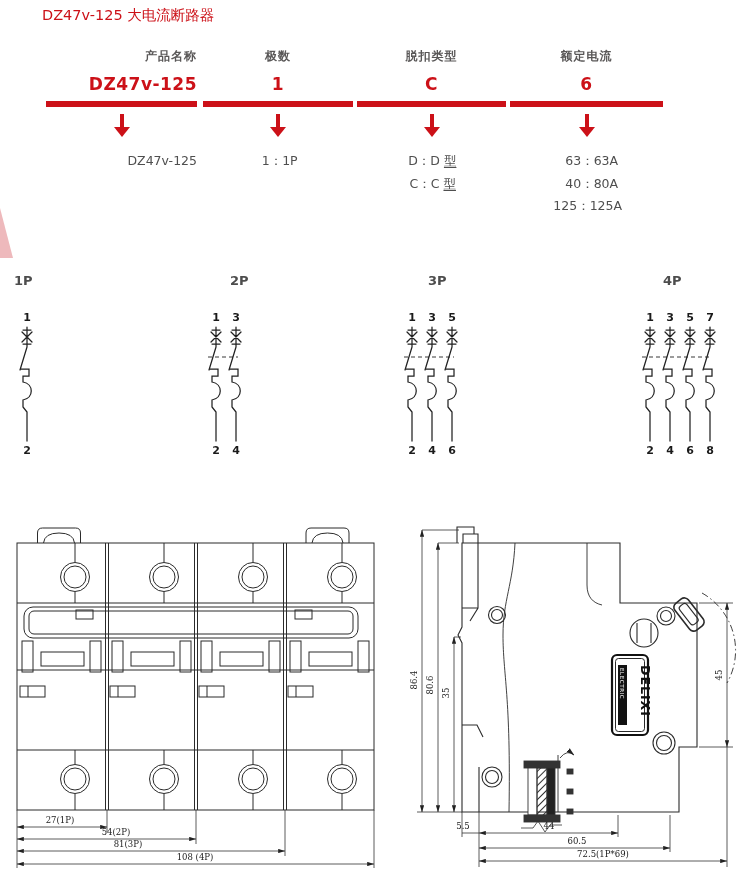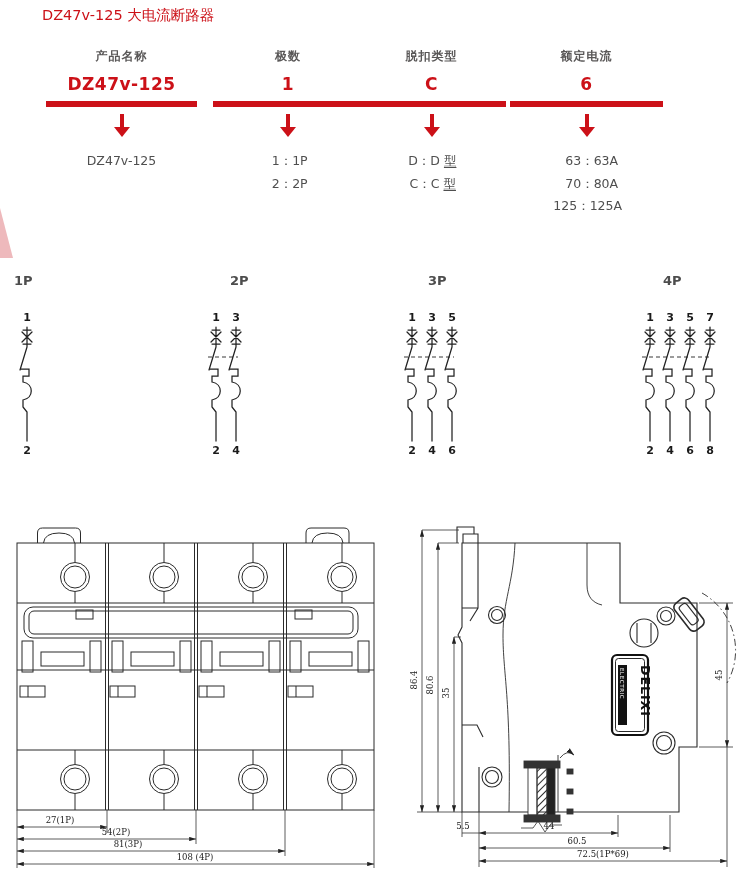--- a/index.html
+++ b/index.html
@@ -32,44 +32,43 @@
   .edge-graphic{left:0;top:208px;width:13px;height:50px;background:#eeb9bc;
     -webkit-clip-path:polygon(0 0,100% 100%,0 100%);clip-path:polygon(0 0,100% 100%,0 100%);}
 </style>
 </head>
 <body>
 
 <div class="abs page-title">DZ47v-125 大电流断路器</div>
 
 <div class="abs edge-graphic"></div>
 
-<div class="col col-product" style="left:46px;width:151px;">
+<div class="col col-product" style="left:46px;width:151px;text-align:right;">
   <div class="col-header">产品名称</div>
   <div class="col-code">DZ47v-125</div>
   <div class="col-bar"></div>
   <div class="arrow">
       <div class="arrow-stem"></div>
       <div class="arrow-head"></div>
     </div>
   <div class="col-items">
     <div class="item"><span class="i-code"></span><span></span><span>DZ47v-125</span><span class="i-u"></span></div>
   </div>
 </div>
 
-<div class="col col-poles" style="left:213px;width:150px;">
+<div class="col col-poles" style="left:203px;width:150px;">
   <div class="col-header">极数</div>
   <div class="col-code">1</div>
   <div class="col-bar"></div>
   <div class="arrow">
       <div class="arrow-stem"></div>
       <div class="arrow-head"></div>
     </div>
   <div class="col-items">
     <div class="item"><span class="i-code">1</span><span>：</span><span>1P</span></div>
-    <div class="item"><span class="i-code">2</span><span>：</span><span>2P</span></div>
   </div>
 </div>
 
 <div class="col col-trip" style="left:357px;width:149px;">
   <div class="col-header">脱扣类型</div>
   <div class="col-code">C</div>
   <div class="col-bar"></div>
   <div class="arrow">
       <div class="arrow-stem"></div>
       <div class="arrow-head"></div>
@@ -83,21 +82,21 @@
 <div class="col col-current" style="left:510px;width:153px;">
   <div class="col-header">额定电流</div>
   <div class="col-code">6</div>
   <div class="col-bar"></div>
   <div class="arrow">
       <div class="arrow-stem"></div>
       <div class="arrow-head"></div>
     </div>
   <div class="col-items">
     <div class="item"><span class="i-code">63</span><span>：</span><span>63A</span></div>
-    <div class="item"><span class="i-code">70</span><span>：</span><span>80A</span></div>
+    <div class="item"><span class="i-code">40</span><span>：</span><span>80A</span></div>
     <div class="item"><span class="i-code">125</span><span>：</span><span>125A</span></div>
   </div>
 </div>
 
 <div class="pole-label" style="left:14px;">1P</div>
 <div class="pole-label" style="left:230px;">2P</div>
 <div class="pole-label" style="left:428px;">3P</div>
 <div class="pole-label" style="left:663px;">4P</div>
 
 <div class="wiring-host" style="left:15px;">

